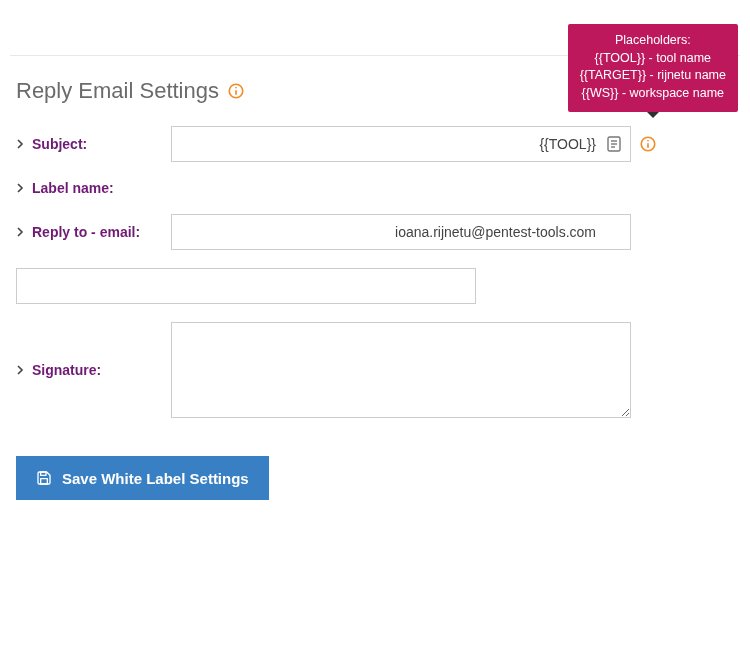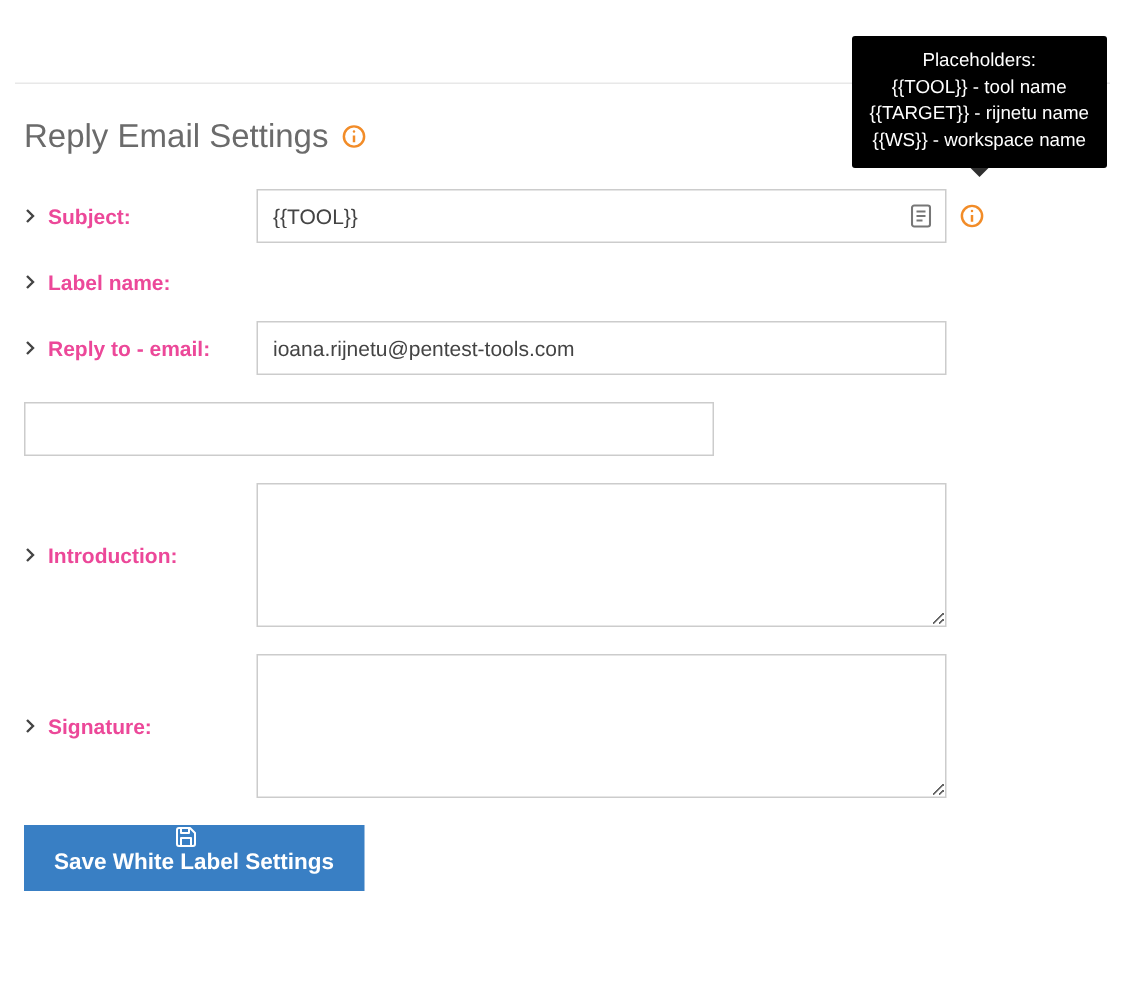--- a/index.html
+++ b/index.html
@@ -17,21 +17,21 @@
   top: 55px;
   left: 10px;
   right: 10px;
   height: 1px;
   background: #e8e8e8;
 }
 .tooltip {
   position: absolute;
   top: 24px;
   right: 12px;
-  background: #000000;
+  background: #be185d;
   color: #fff;
   padding: 8px 12px 10px 12px;
   font-size: 12.5px;
   text-align: center;
   border-radius: 2px;
   line-height: 1.4;
   z-index: 10;
 }
 .tooltip::after {
   content: "";
@@ -70,21 +70,21 @@
   display: flex;
   align-items: center;
   margin-bottom: 18px;
 }
 .form-row.tall { align-items: center; }
 .label-cell {
   width: 155px;
   flex-shrink: 0;
   display: flex;
   align-items: center;
-  color: #ec4899;
+  color: #701a75;
   font-weight: 600;
   font-size: 14px;
 }
 .chev {
   display: inline-block;
   margin-right: 8px;
 }
 .chev svg { display: block; }
 .input-cell {
   flex: 1;
@@ -94,20 +94,21 @@
 }
 input[type=text] {
   width: 100%;
   height: 36px;
   padding: 0 34px 0 10px;
   border: 1px solid #ccc;
   font-size: 14px;
   color: #444;
   font-family: inherit;
   background: #fff;
+  text-align: right;
 }
 textarea {
   width: 100%;
   min-height: 96px;
   padding: 8px 10px;
   border: 1px solid #ccc;
   font-size: 14px;
   color: #444;
   font-family: inherit;
   resize: both;
@@ -132,22 +133,22 @@
   display: inline-flex;
   align-items: center;
   background: #397fc4;
   color: #fff;
   border: none;
   padding: 0 20px;
   height: 44px;
   font-size: 15px;
   font-weight: 600;
   cursor: pointer;
+  margin-top: 20px;
   font-family: inherit;
-  flex-direction: column;
 }
 .save-btn .icon { margin-right: 10px; display: flex; }
 </style>
 </head>
 <body>
 
 <div class="top-divider"></div>
 
 <div class="tooltip">
   <div>Placeholders:</div>
@@ -227,33 +228,20 @@
   </div>
 
   
   <div class="form-row regular-row">
     <div class="input-cell">
       <input type="text" style="">
     </div>
   </div>
 
   
-  <div class="form-row textarea-row tall">
-    <div class="label-cell">
-      <span class="chev">
-        <svg width="8" height="10" viewBox="0 0 8 10">
-            <polyline points="2,1 6,5 2,9" fill="none" stroke="#444" stroke-width="1.6"></polyline>
-          </svg>
-      </span>
-      <span>Introduction:</span>
-    </div>
-    <div class="input-cell">
-      <textarea style=""></textarea>
-    </div>
-  </div>
 
   
   <div class="form-row textarea-row tall">
     <div class="label-cell">
       <span class="chev">
         <svg width="8" height="10" viewBox="0 0 8 10">
             <polyline points="2,1 6,5 2,9" fill="none" stroke="#444" stroke-width="1.6"></polyline>
           </svg>
       </span>
       <span>Signature:</span>

